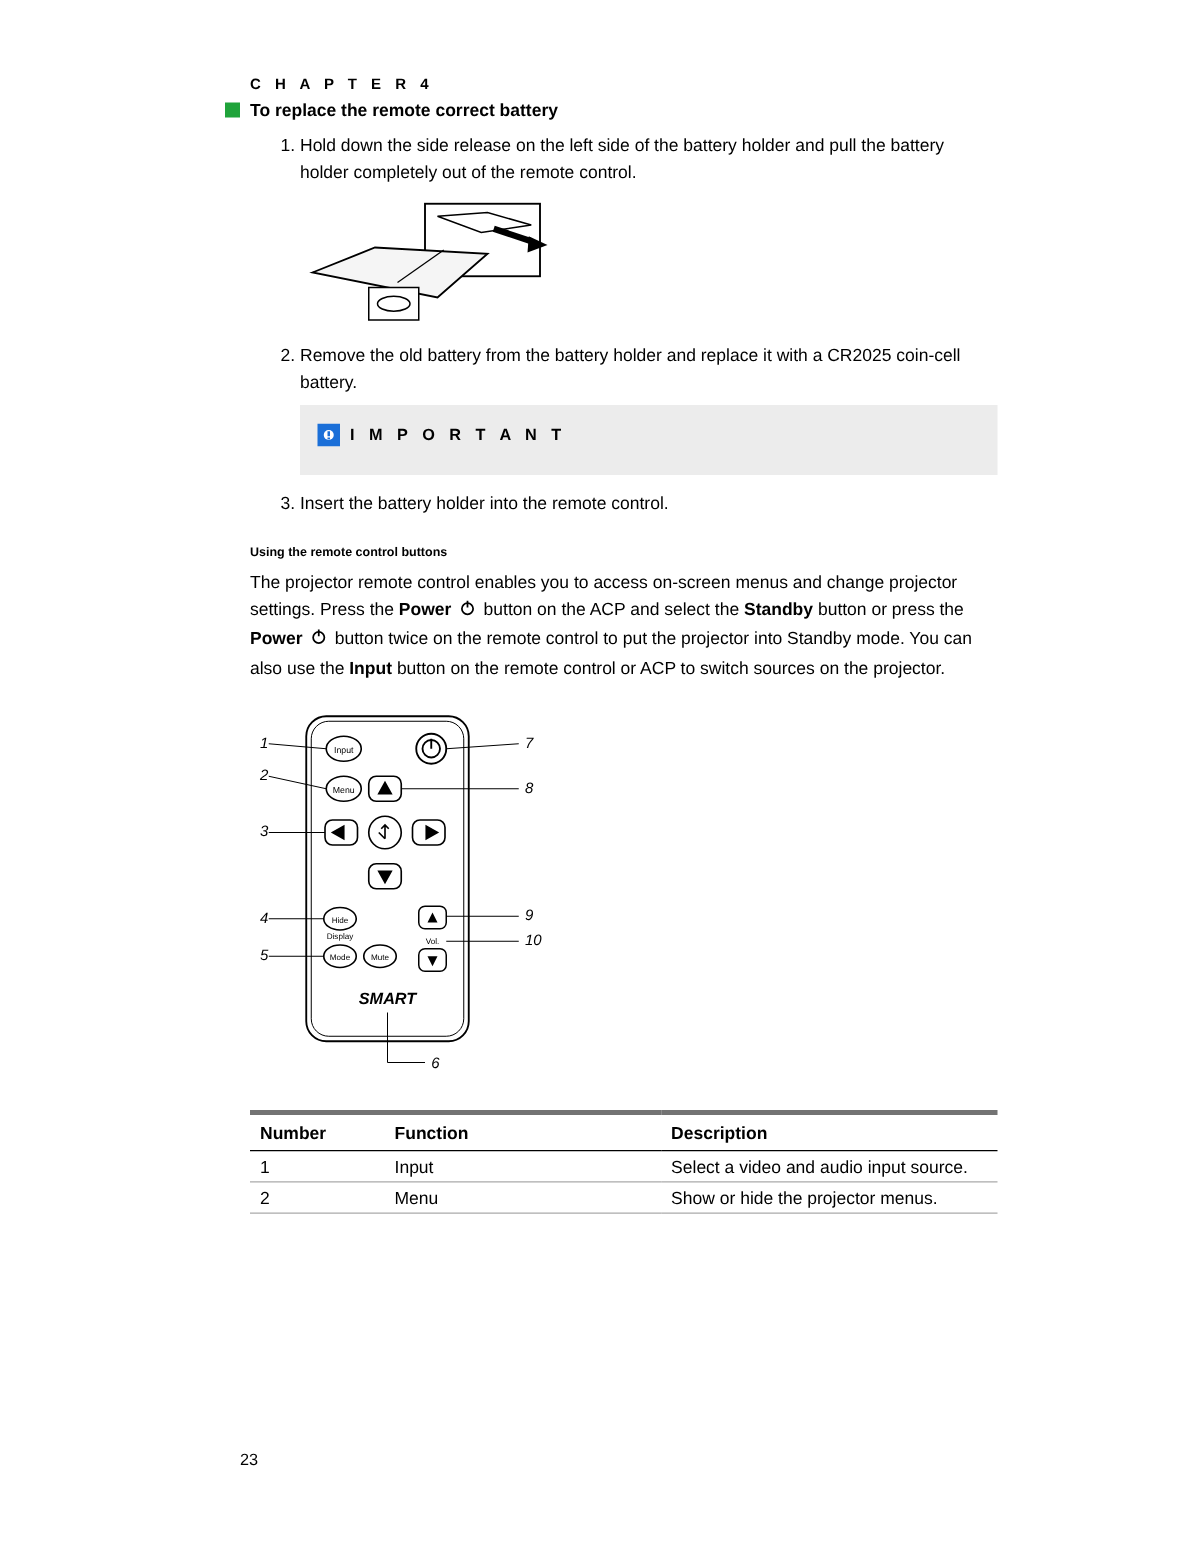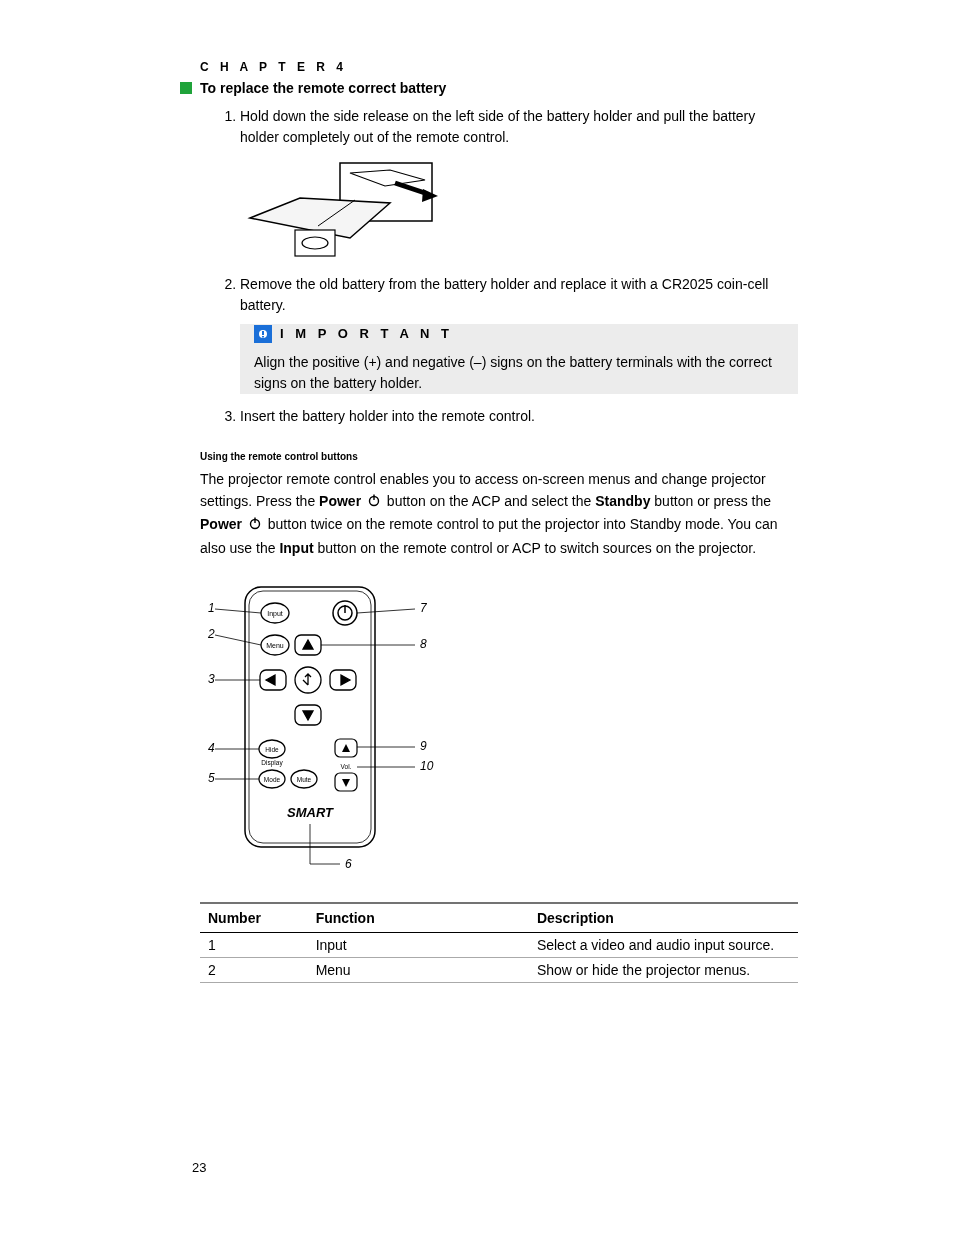--- a/index.html
+++ b/index.html
@@ -51,21 +51,21 @@
   }
   ol.steps > li {
     margin-bottom: 8px;
     line-height: 1.5;
   }
   .inline-illustration {
     margin: 10px 0 10px 0;
   }
   .callout {
     background: #ececec;
-    padding: 0 14px;
+    padding: 14px 14px;
     margin: 8px 0 12px 0;
   }
   .callout-head {
     display: flex;
     align-items: center;
     margin-bottom: 8px;
   }
   .callout-icon {
     width: 18px;
     height: 18px;
@@ -104,21 +104,21 @@
   }
   table.ftable {
     width: 100%;
     border-collapse: collapse;
     margin-top: 12px;
   }
   table.ftable th {
     text-align: left;
     font-weight: bold;
     padding: 6px 8px;
-    border-top: 2px solid #737373;
+    border-top: 4px solid #737373;
     border-bottom: 1px solid #000;
   }
   table.ftable td {
     padding: 4px 8px;
     border-bottom: 1px solid #aaa;
   }
   .page-number {
     position: absolute;
     left: 192px;
     bottom: 60px;
@@ -159,21 +159,20 @@
         <div class="callout-head">
           <span class="callout-icon">
             <svg width="12" height="12" viewBox="0 0 12 12">
                 <circle cx="6" cy="6" r="4" fill="#fff"></circle>
                 <rect x="5" y="3" width="2" height="4" fill="#1a6fd8"></rect>
                 <rect x="5" y="8" width="2" height="1.5" fill="#1a6fd8"></rect>
               </svg>
           </span>
           <span class="callout-title">I M P O R T A N T</span>
         </div>
-        <div class="callout-body">Align the positive (+) and negative (–) signs on the battery terminals with the correct signs on the battery holder.</div>
       </div>
     </li>
     <li>
       <span>Insert the battery holder into the remote control.</span>
     </li>
   </ol>
 
   <div class="subhead">Using the remote control buttons</div>
   <div class="bodytext">
     <span>The projector remote control enables you to access on-screen menus and change projector settings. Press the </span>

